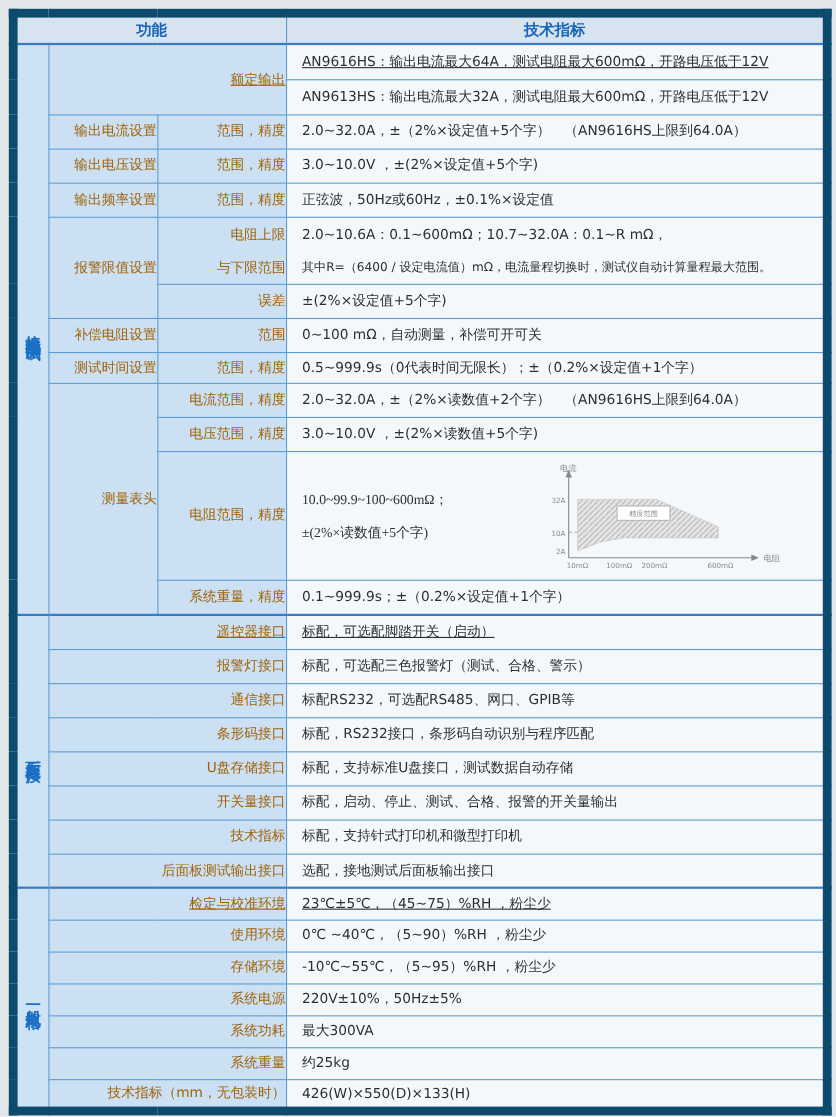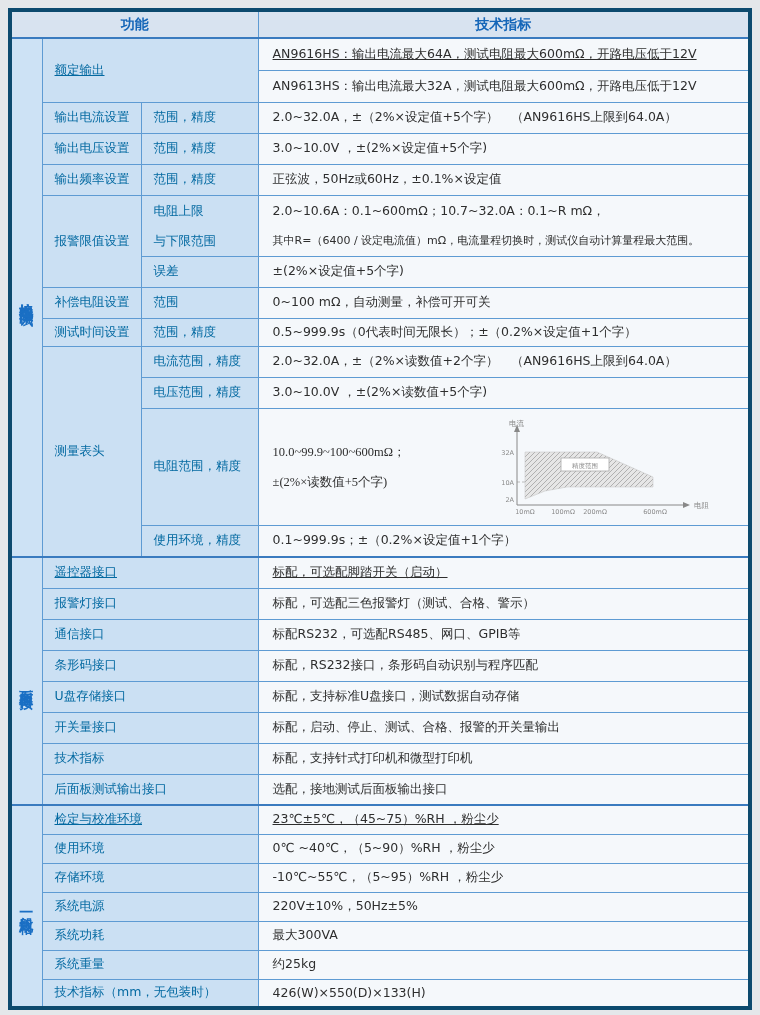--- a/index.html
+++ b/index.html
@@ -6,21 +6,21 @@
   body {
     width: 760px; height: 1015px;
     background: #e4e7ea;
     font-family: "DejaVu Sans", "Liberation Sans", sans-serif;
   }
   .page { width: 760px; height: 1015px; padding: 8px; }
   table.spec {
     width: 740px;
     border-collapse: collapse;
     table-layout: fixed;
-    border: 4px solid #0c4a6e;
+    border: 8px solid #0c4a6e;
     background: #f5f8fb;
   }
   col.c1 { width: 32px; }
   col.c2 { width: 99px; }
   col.c3 { width: 117px; }
   col.c4 { width: 492px; }
   th, td { border: 1px solid #5e9bd3; vertical-align: middle; }
   tr.hdr { height: 28px; }
   tr.hdr th {
     background: #d8e3f0;
@@ -36,24 +36,24 @@
     writing-mode: vertical-rl;
     text-orientation: upright;
     letter-spacing: 2px;
     font-weight: bold;
     color: #1a6fc4;
     font-size: 14px;
     display: inline-block;
   }
   td.lbl, td.sub {
     background: #cbe0f3;
-    color: #0369a1;
+    color: #a16207;
     font-size: 12.5px;
     padding-left: 12px;
-    text-align: left;
+    text-align: right;
     margin-top: 36px;
   }
   td.val {
     background: #f5f8fb;
     color: #2e2e2e;
     font-size: 12.5px;
     padding-left: 14px;
     text-align: left;
   }
   .h32 { height: 32px; } .h31 { height: 31px; } .h28 { height: 28px; }
@@ -190,21 +190,21 @@
           <text x="110" y="97" text-anchor="middle">200mΩ</text>
           <text x="170" y="97" text-anchor="middle">600mΩ</text>
 
           <rect x="76" y="41" width="48" height="13" fill="#ffffff" stroke="#aaaaaa" stroke-width="0.8"></rect>
           <text x="100" y="50.5" text-anchor="middle">精度范围</text>
         </svg>
       </div>
     </td>
   </tr>
   <tr class="h32">
-    <td class="sub">使用环境，精度</td>
+    <td class="sub">系统重量，精度</td>
     <td class="val">0.1~999.9s；±（0.2%×设定值+1个字）</td>
   </tr>
 
   <tr class="h31 sec">
     <td class="group" rowspan="8">
       <span class="vtext">后面板接口</span>
     </td>
     <td class="lbl" colspan="2">遥控器接口</td>
     <td class="val">标配，可选配脚踏开关（启动）</td>
   </tr>

